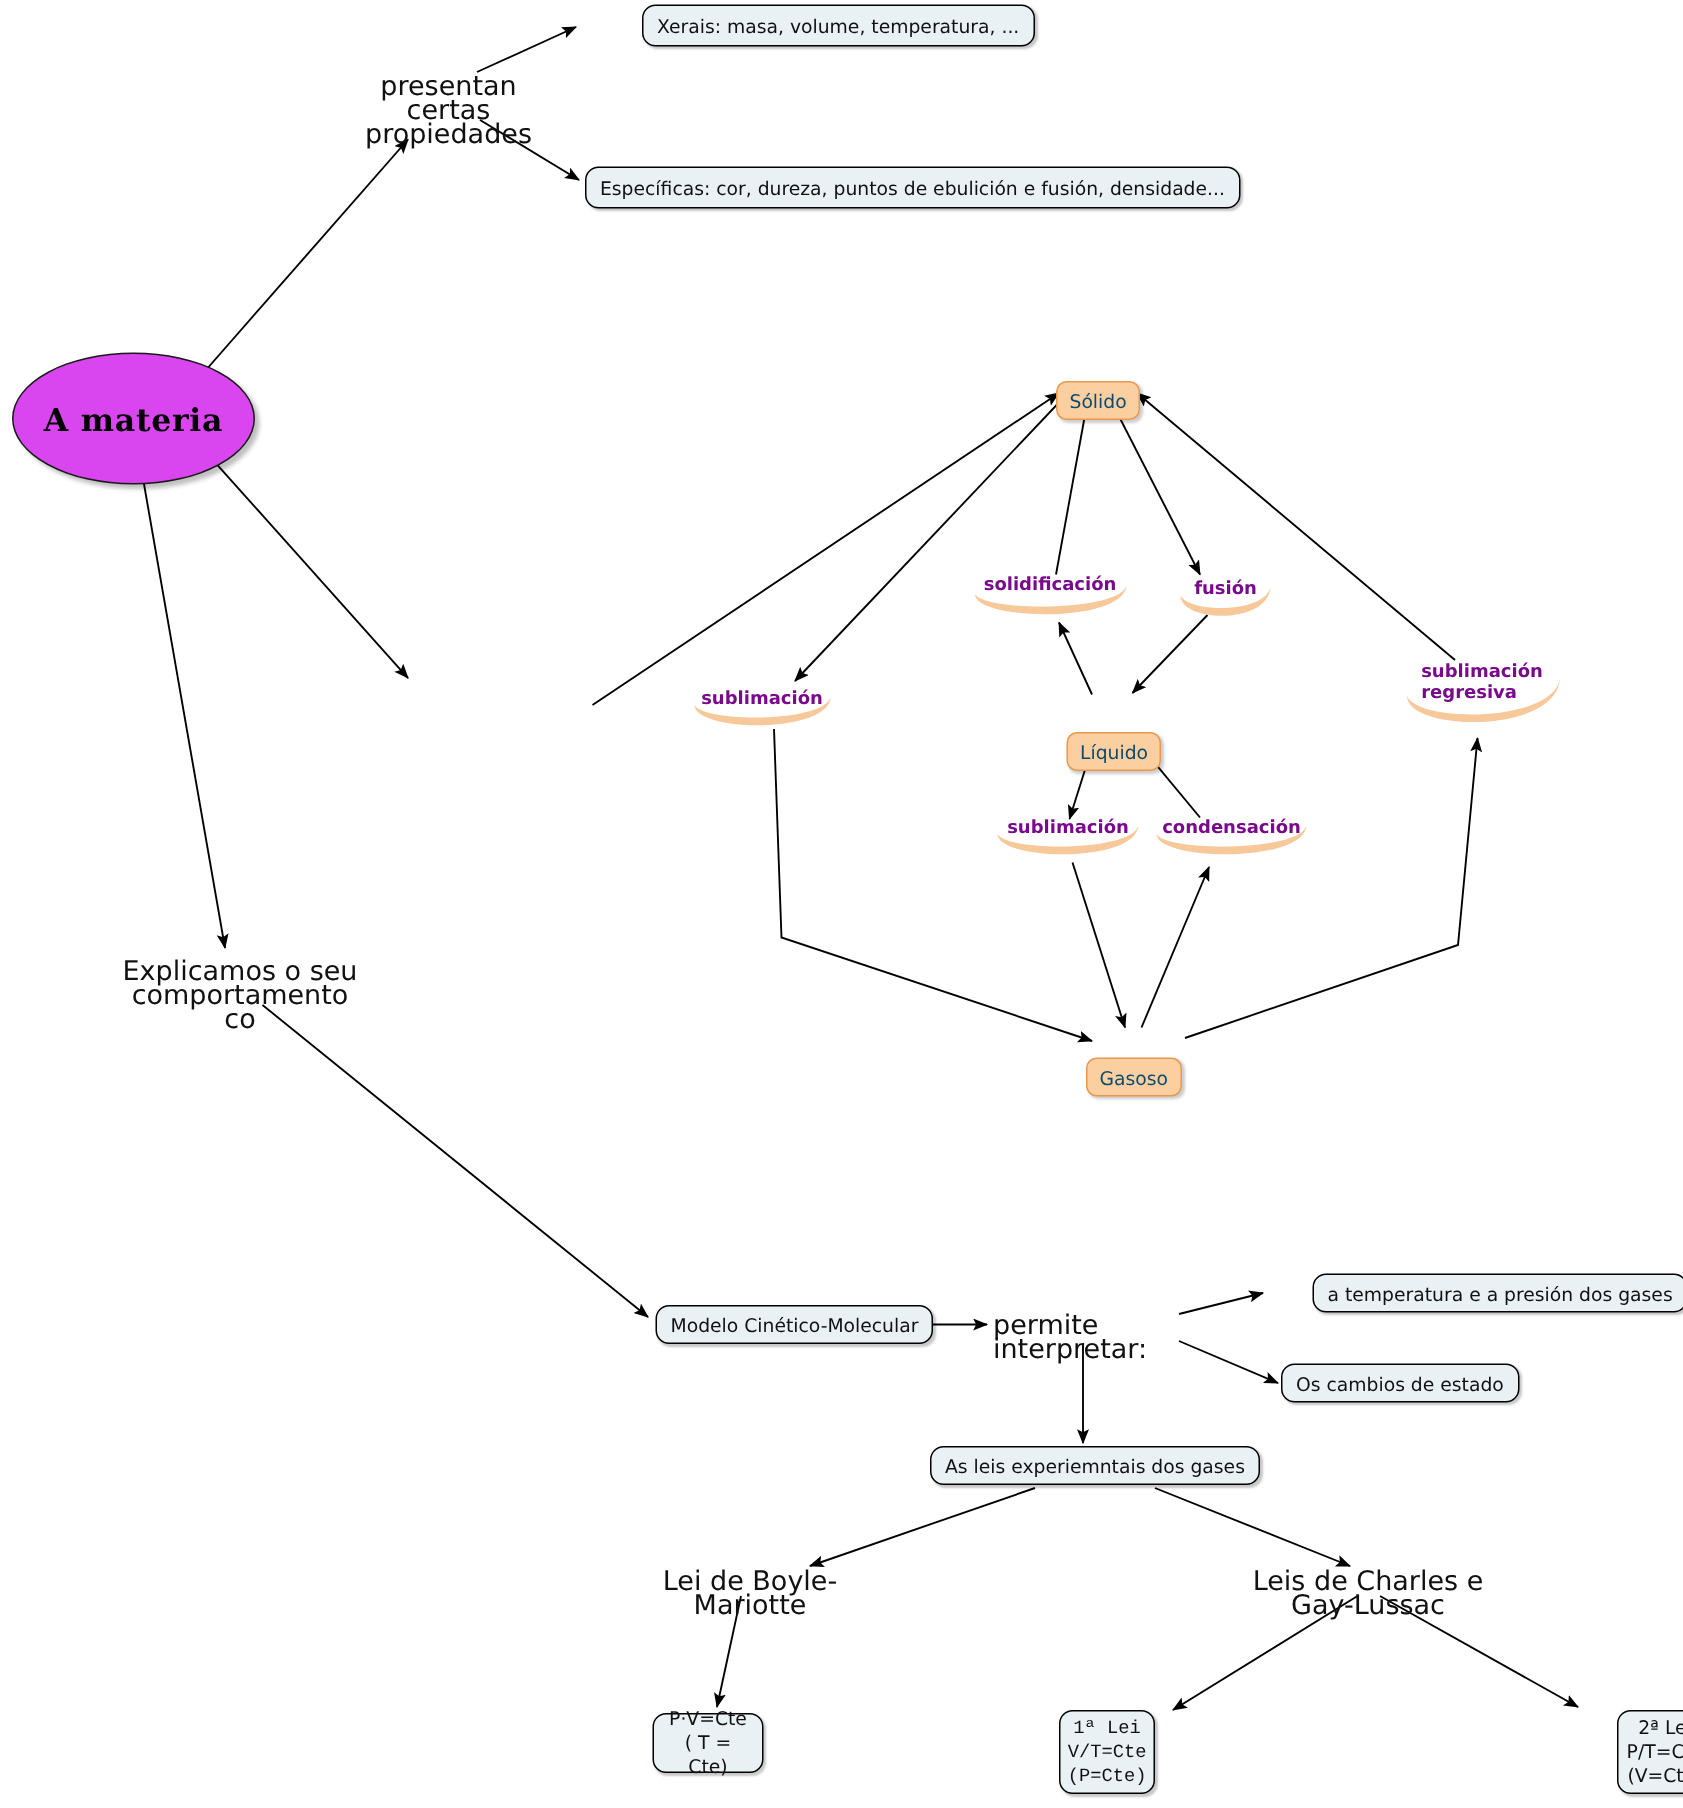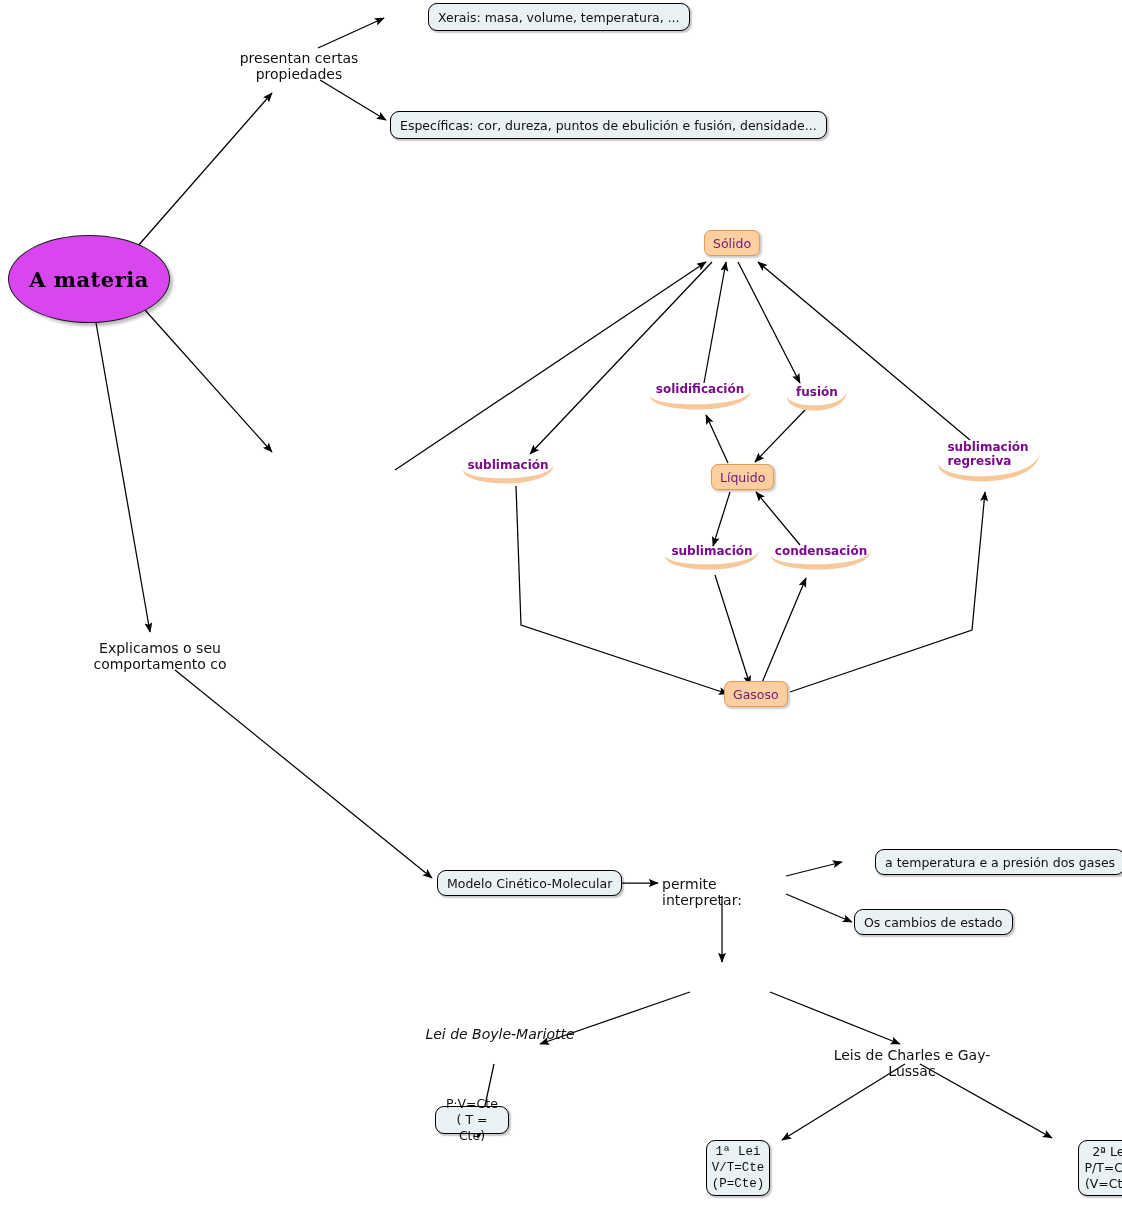--- a/index.html
+++ b/index.html
@@ -45,21 +45,21 @@
     white-space: nowrap;
     box-shadow: 1.5px 1.5px 1.5px rgba(0,0,0,0.22);
   }
   .rbox.multi { white-space: pre-line; line-height: 16px; }
 
   
   .plabel {
     position: absolute;
     color: #111111;
     font-family: "DejaVu Sans", sans-serif;
-    font-size: 14px;
+    font-size: 18px;
     line-height: 16px;
     text-align: center;
     white-space: pre-line;
   }
 
   
   .ellipse {
     position: absolute;
     background: #d946ef;
     border: 1px solid #1a1a1a;
@@ -75,29 +75,30 @@
     box-shadow: 3px 3px 3px rgba(0,0,0,0.25);
   }
 
   
   .statebox {
     position: absolute;
     box-sizing: border-box;
     background: #fbcfa0;
     border: 1.3px solid #e79a4f;
     border-radius: 7px;
-    color: #701a75;
+    color: #0c4a6e;
     font-family: "DejaVu Sans", sans-serif;
     font-size: 12.5px;
     display: flex;
     align-items: center;
     justify-content: center;
     padding: 2px 8px;
     white-space: nowrap;
     box-shadow: 1.5px 1.5px 2px rgba(0,0,0,0.2);
+    margin-top: 24px;
   }
 
   
   .translabel {
     position: absolute;
     display: flex;
     flex-direction: column;
     align-items: center;
     justify-content: flex-start;
   }
@@ -257,26 +258,27 @@
 comportamento co</div>
 
   <div class="rbox" style="left:437px; top:870px; height:26px;">Modelo Cinético-Molecular</div>
 
   <div class="plabel" style="left:662px; top:876px; width:130px; text-align:left;">permite interpretar:</div>
 
   <div class="rbox" style="left:875px; top:849px; height:26px;">a temperatura e a presión dos gases</div>
 
   <div class="rbox" style="left:854px; top:909px; height:26px;">Os cambios de estado</div>
 
-
-  <div class="plabel" style="left:425px; top:1026px; width:150px;font-style:italic;">Lei de Boyle-Mariotte</div>
+  <div class="rbox" style="left:620px; top:964px; height:26px;">As leis experiemntais dos gases</div>
+
+  <div class="plabel" style="left:425px; top:1047px; width:150px;">Lei de Boyle-Mariotte</div>
 
   <div class="plabel" style="left:812px; top:1047px; width:200px;">Leis de Charles e Gay-Lussac</div>
 
-  <div class="rbox multi" style="left:435px; top:1106px; width:74px; height:28px;">P·V=Cte
+  <div class="rbox multi" style="left:435px; top:1142px; width:74px; height:40px;">P·V=Cte
 ( T = Cte)</div>
 
   <div class="rbox multi" style="left:706px; top:1140px; width:64px; height:56px;font-family:Liberation Mono, monospace;">1ª Lei
 V/T=Cte
 (P=Cte)</div>
 
   <div class="rbox multi" style="left:1054px; top:1140px; width:64px; height:56px;margin-left:24px;">2ª Lei
 P/T=Cte
 (V=Cte)</div>
 

